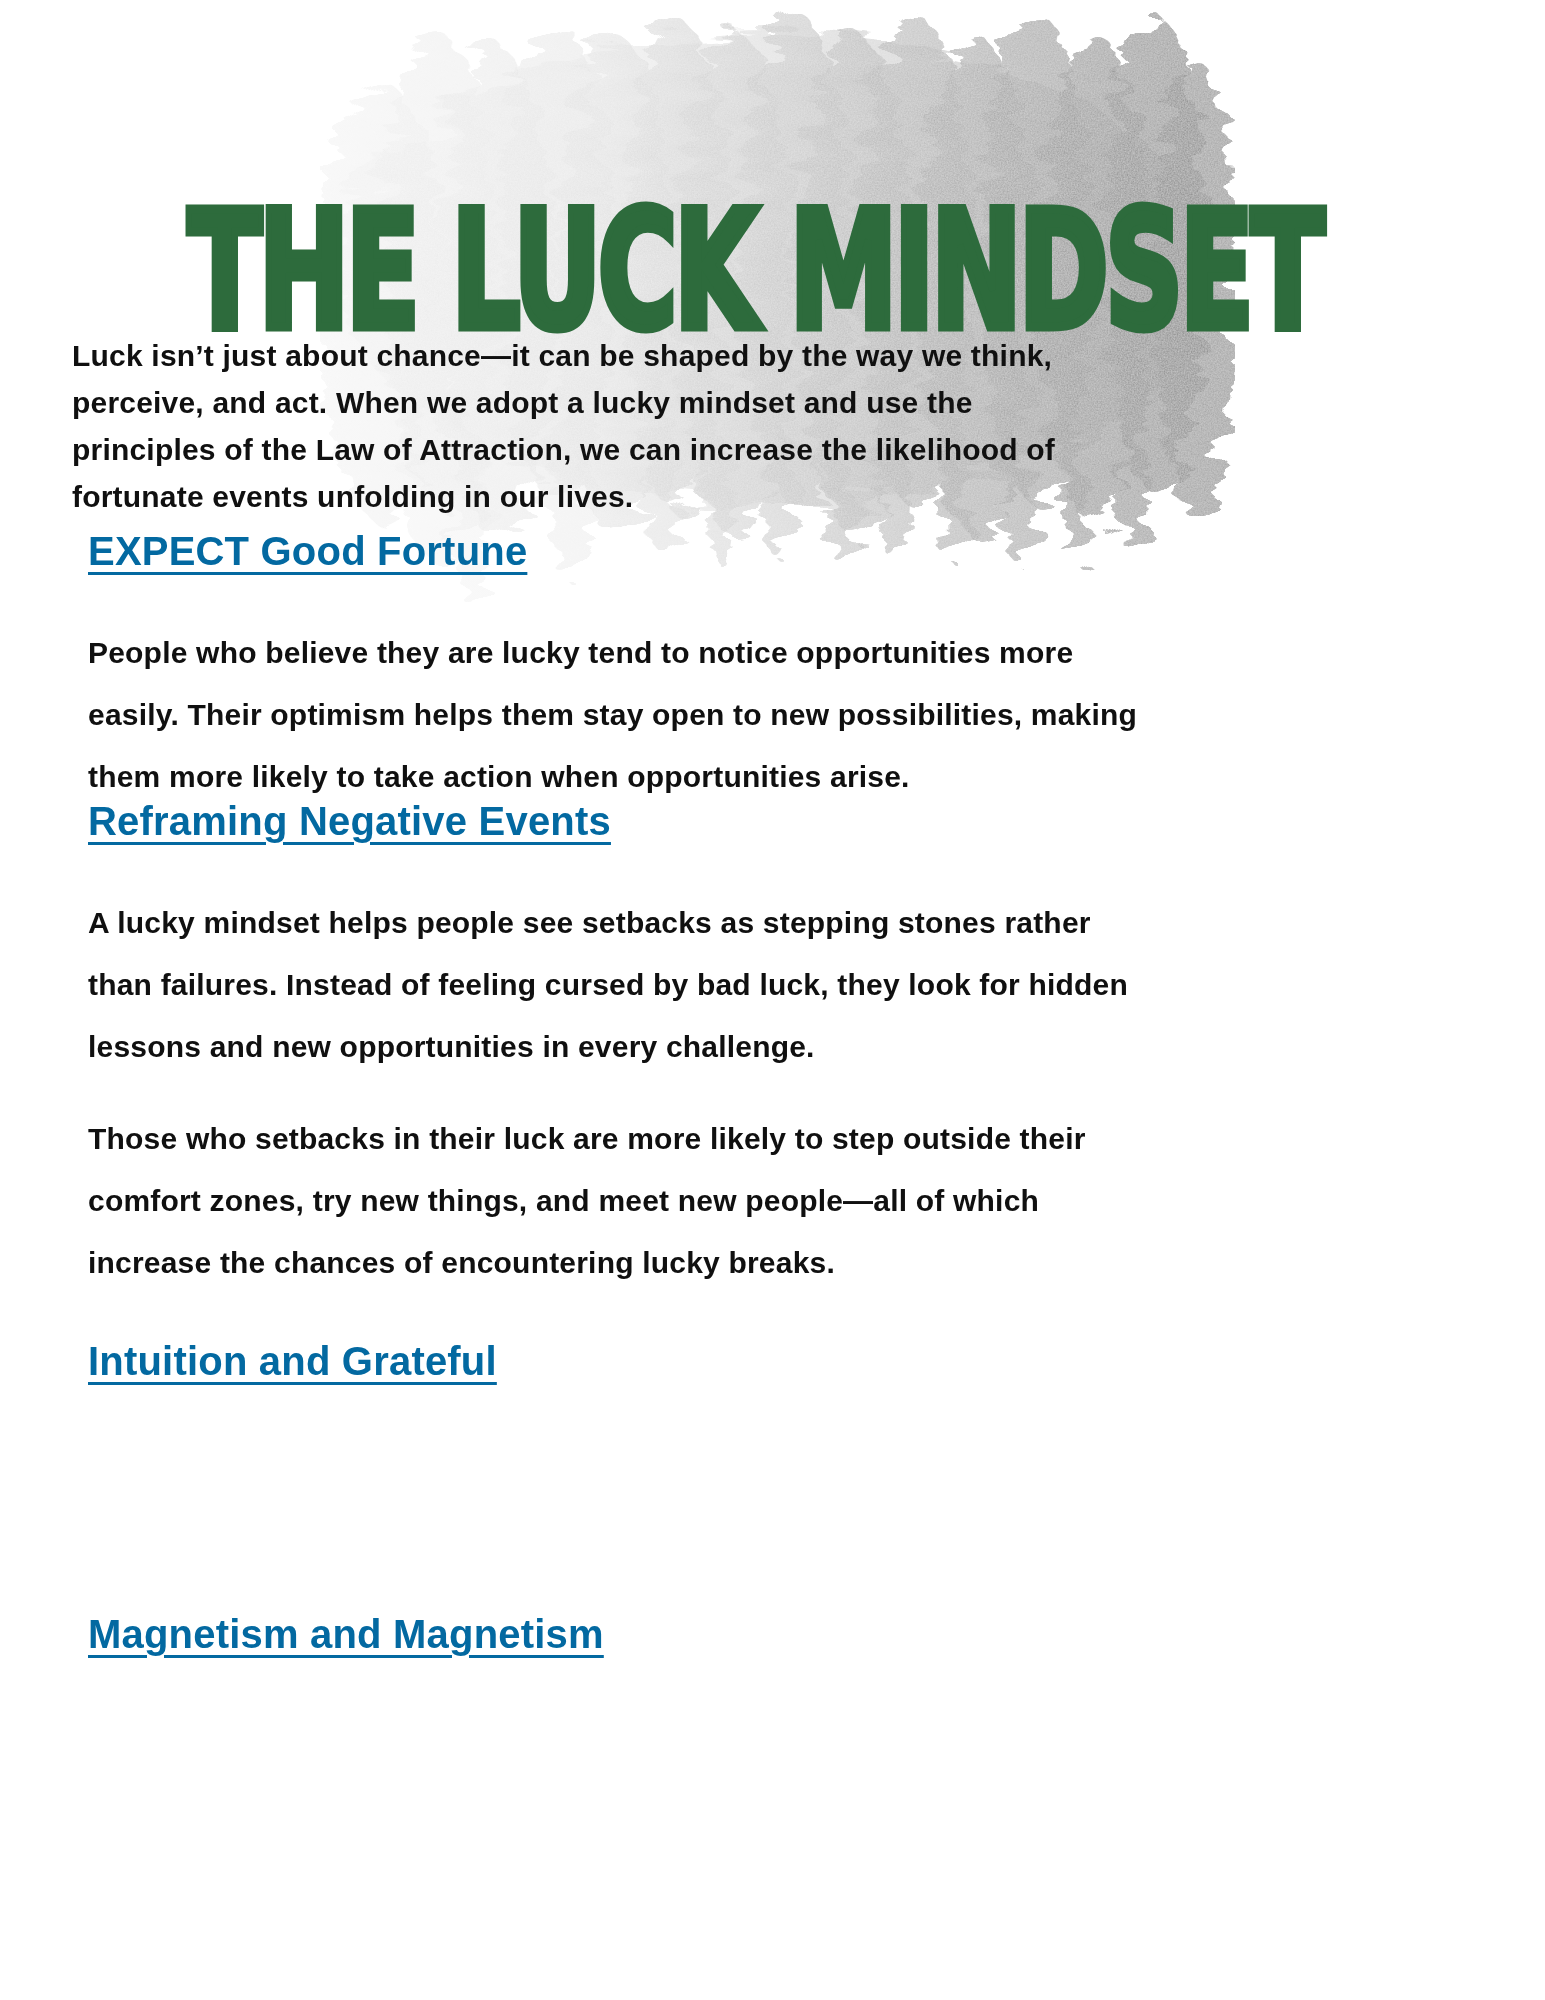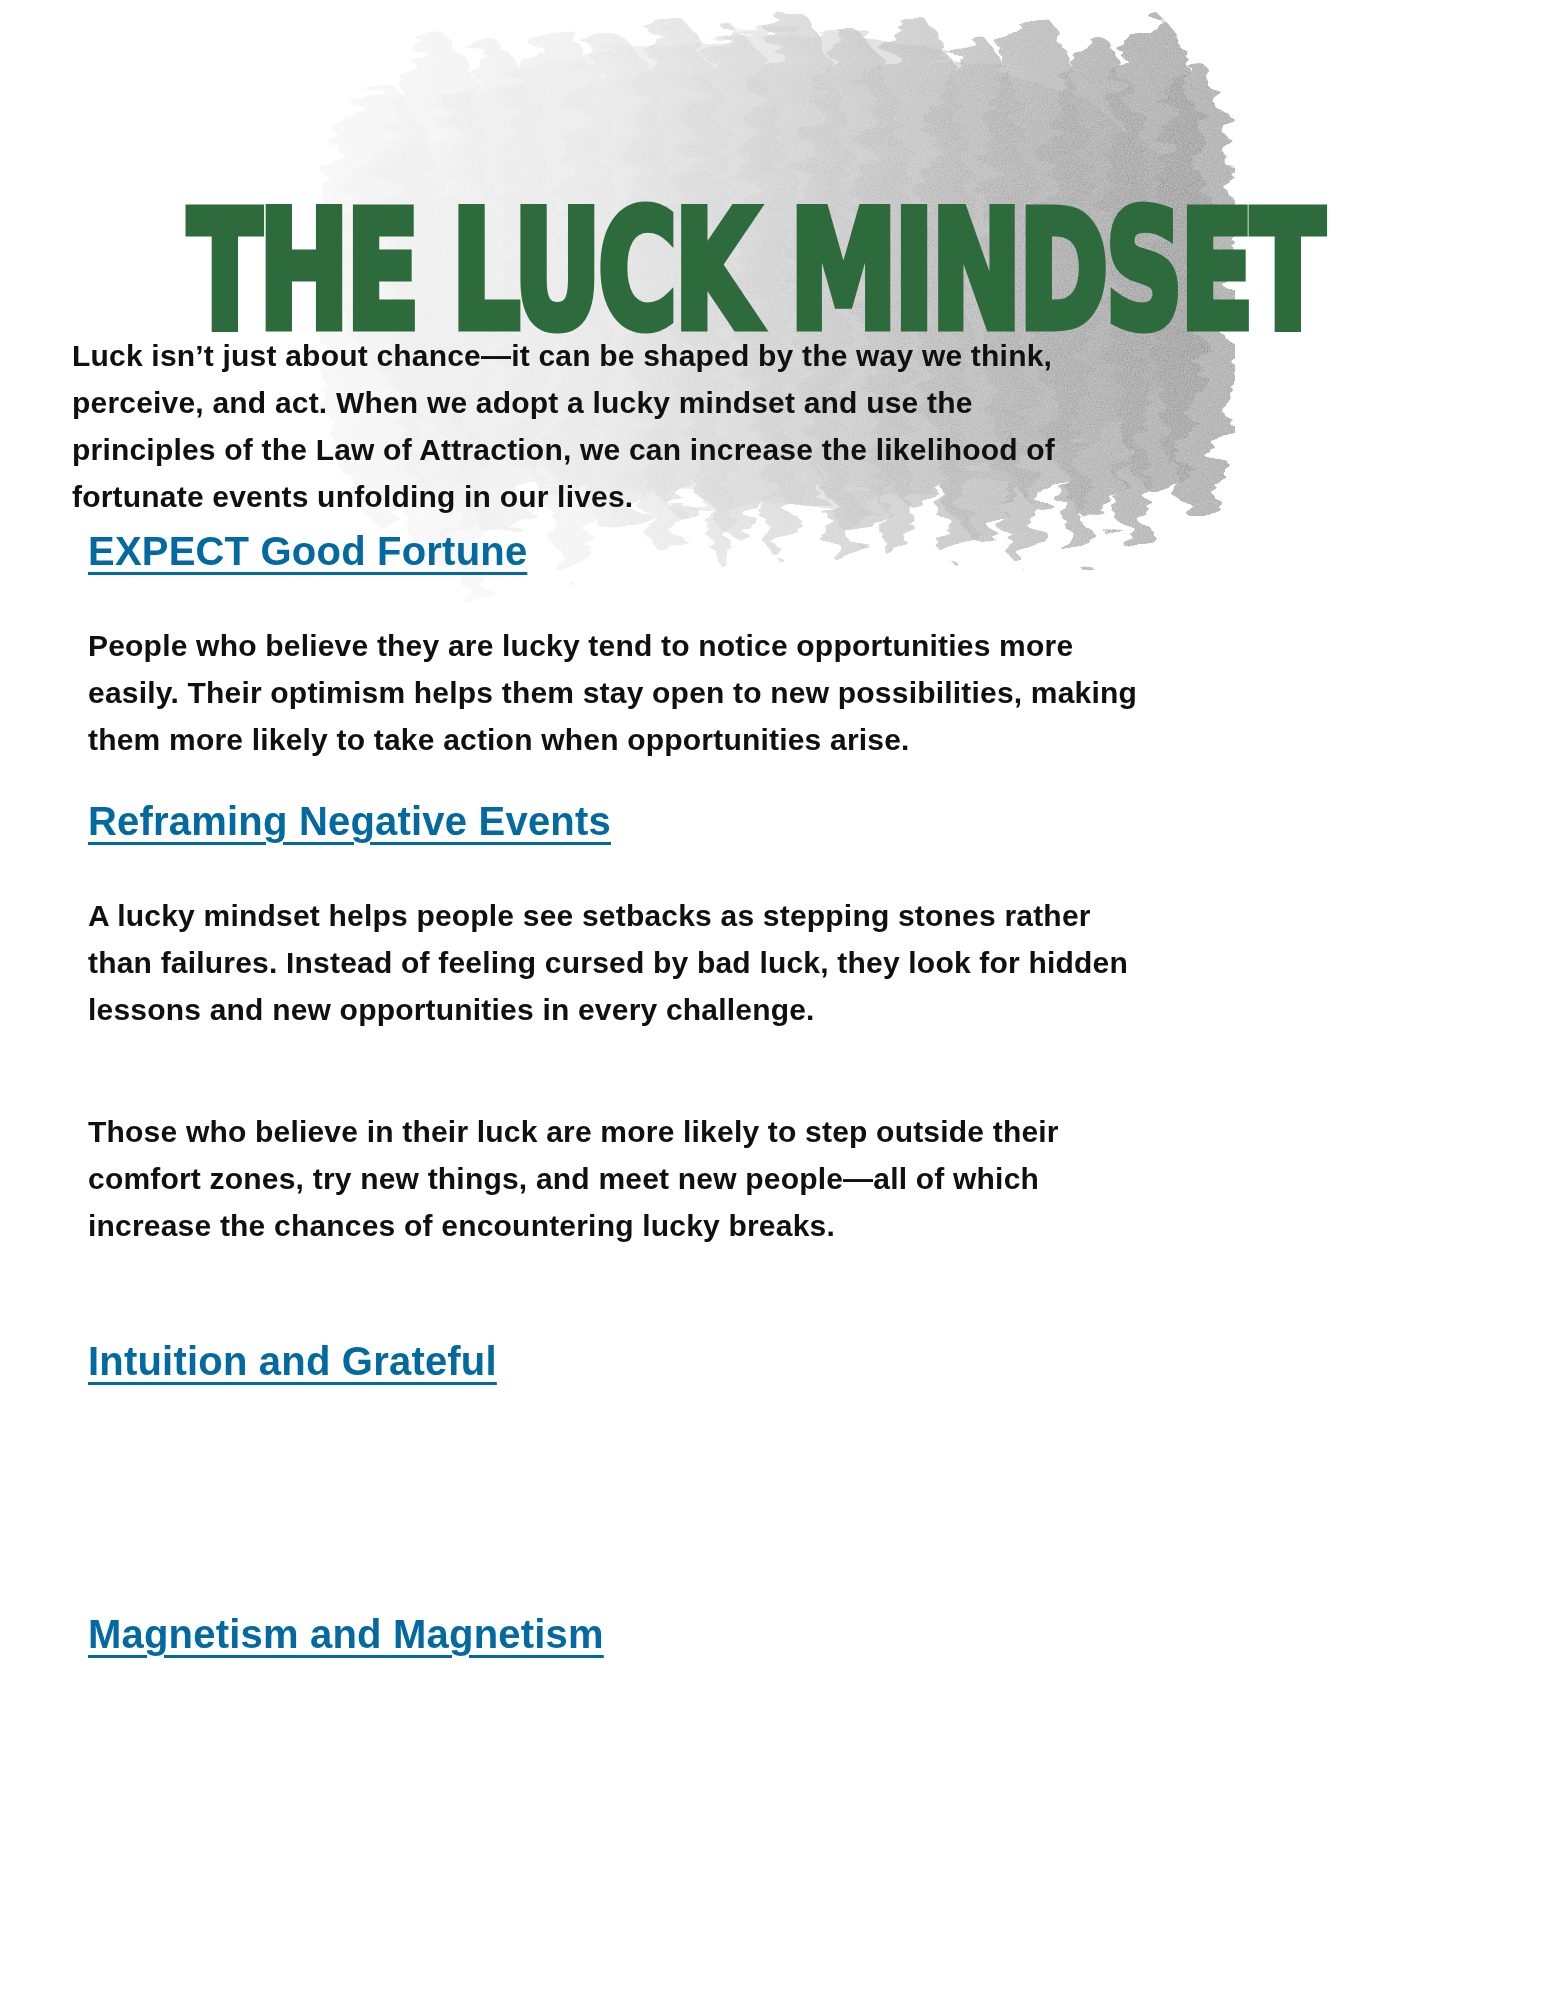--- a/index.html
+++ b/index.html
@@ -69,21 +69,21 @@
     font-weight: 800;
     color: #0369a1;
     letter-spacing: 0.2px;
     text-decoration: underline;
     text-decoration-thickness: 3px;
     text-underline-offset: 7px;
   }
   .section p {
     margin: 46px 0 0 0;
     font-size: 30px;
-    line-height: 47px;
+    line-height: 62px;
     font-weight: bold;
     color: #101010;
     letter-spacing: 0.2px;
   }
 </style>
 </head>
 <body>
 
 <svg class="splash" viewBox="0 0 915 615" preserveAspectRatio="none" aria-hidden="true">
   <defs>
@@ -146,21 +146,21 @@
   <h2>EXPECT Good Fortune</h2>
   <p>People who believe they are lucky tend to notice opportunities more easily. Their optimism helps them stay open to new possibilities, making them more likely to take action when opportunities arise.</p>
 </section>
 
 <section class="section">
   <h2>Reframing Negative Events</h2>
   <p>A lucky mindset helps people see setbacks as stepping stones rather than failures. Instead of feeling cursed by bad luck, they look for hidden lessons and new opportunities in every challenge.</p>
 </section>
 
 <section class="section">
-  <p>Those who believe in their luck are more likely to step outside their comfort zones, try new things, and meet new people—all of which increase the chances of encountering lucky breaks.</p>
+  <p>Those who setbacks in their luck are more likely to step outside their comfort zones, try new things, and meet new people—all of which increase the chances of encountering lucky breaks.</p>
 </section>
 
 <section class="section">
   <h2>Intuition and Grateful</h2>
 </section>
 
 <section class="section">
   <h2>Magnetism and Magnetism</h2>
 </section>
 

